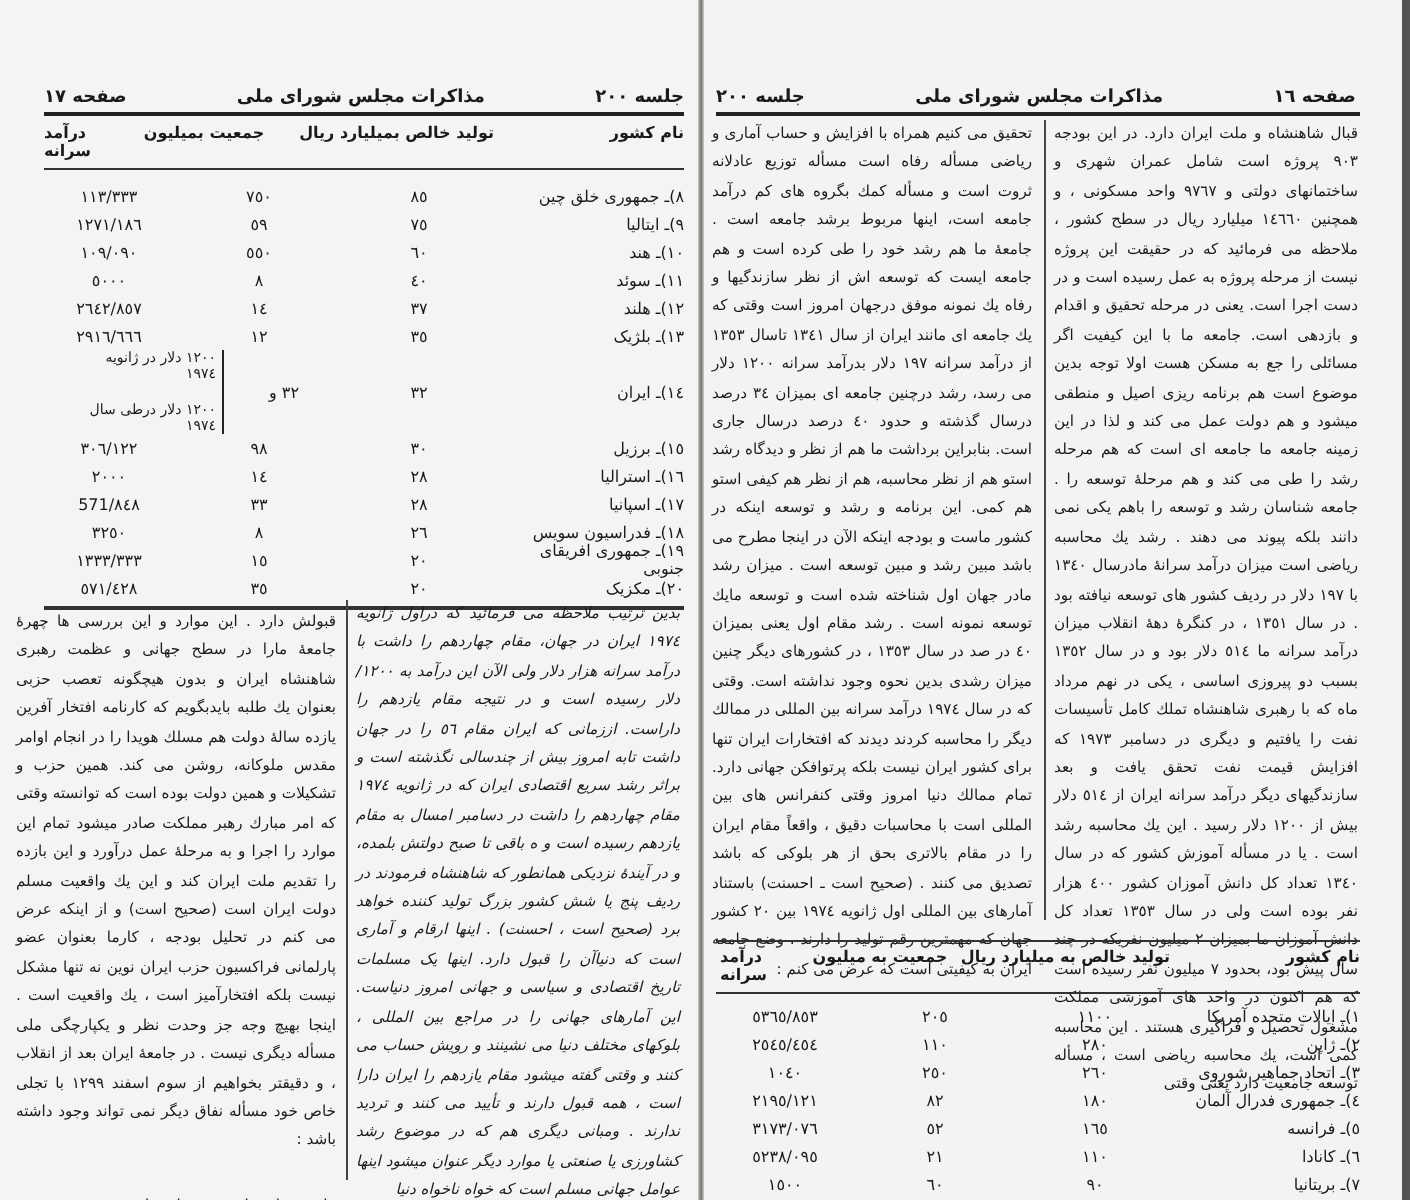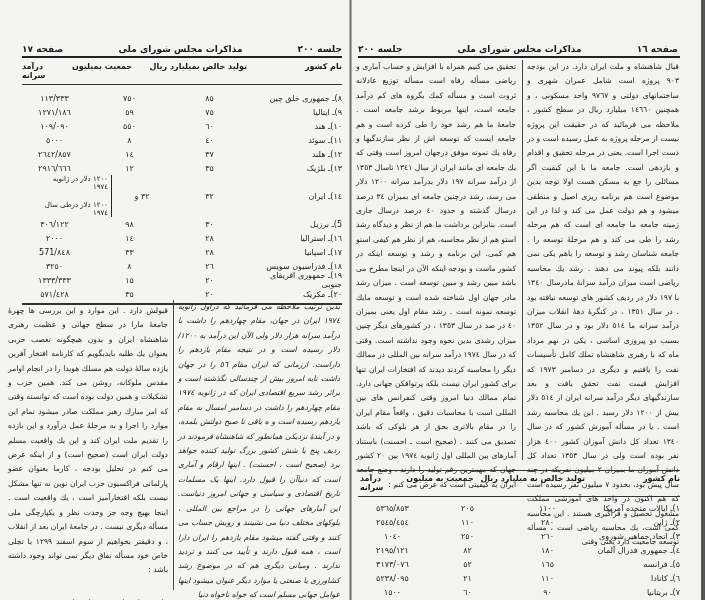--- a/index.html
+++ b/index.html
@@ -107,21 +107,21 @@
     <div class="tbl-row iran-row">
       <span class="c-name">١٤)ـ ایران</span>
       <span class="c-gdp">٣٢</span>
       <span class="c-pop" style="width:60px">٣٢ و</span>
       <span class="iran-inc">
         <span>١٢٠٠ دلار در ژانویه  ١٩٧٤</span>
         <span>١٢٠٠ دلار درطی سال  ١٩٧٤</span>
       </span>
     </div>
     <div class="tbl-row">
-        <span class="c-name">5)ـ برزیل</span>
+        <span class="c-name">١٥)ـ برزیل</span>
         <span class="c-gdp">٣٠</span>
         <span class="c-pop">٩٨</span>
         <span class="c-inc">٣٠٦/١٢٢</span>
       </div>
     <div class="tbl-row">
         <span class="c-name">١٦)ـ استرالیا</span>
         <span class="c-gdp">٢٨</span>
         <span class="c-pop">١٤</span>
         <span class="c-inc">٢٠٠٠</span>
       </div>

